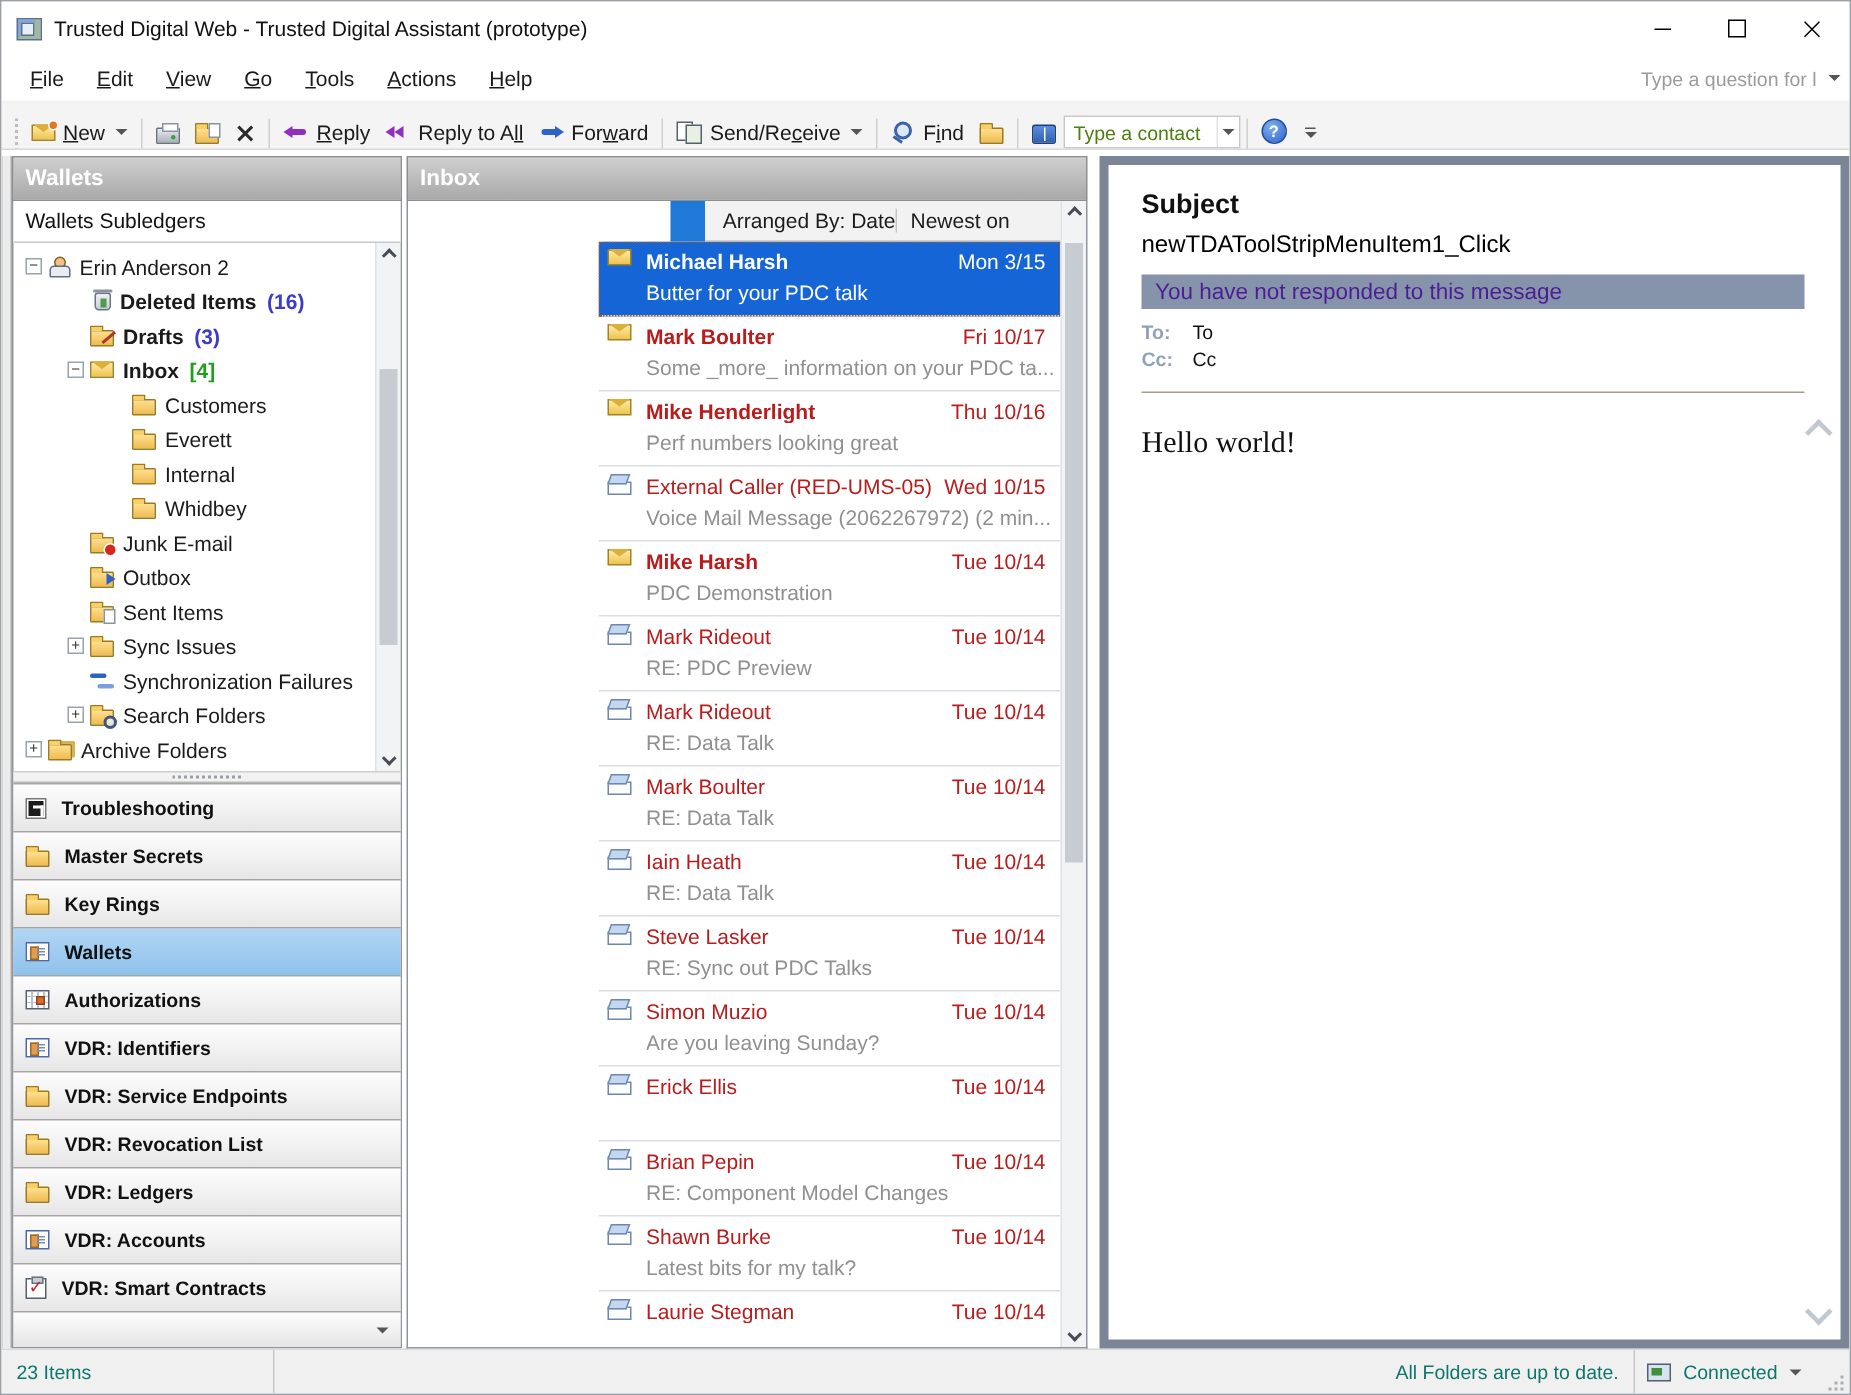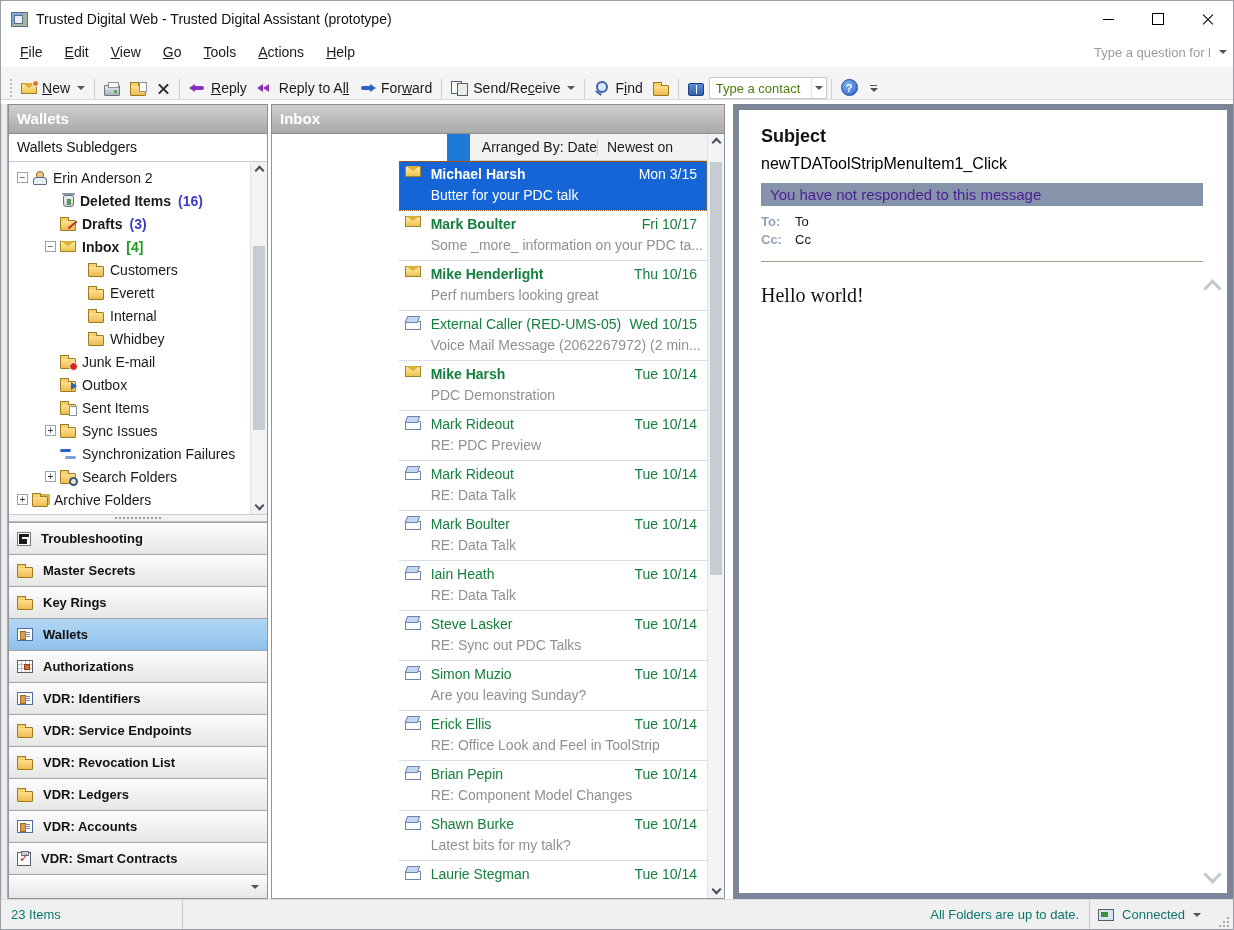--- a/index.html
+++ b/index.html
@@ -143,21 +143,21 @@
   
   .mid-panel { width:454px; display:flex; flex-direction:column; flex:none; min-height:0; }
   .list-box { flex:1; border:1px solid #8f959e; border-top:none; position:relative; background:#fff; padding-right:17px; overflow:hidden; min-height:0; display:flex; flex-direction:column;align-items:flex-end; }
   .colheader { height:27px; background:#f2f2f2; border-bottom:1px solid #d0d0d0; display:flex; align-items:center; font-size:14px; color:#1c1c1c; flex:none; }
   .blue-sq { width:23px; height:27px; background:#1e7ad6; margin-right:12px; flex:none; }
   .colheader .arr-by { flex:1; }
   .colheader .sort { width:110px; border-left:1px solid #c5c5c5; padding-left:9px; flex:none; }
   .emails { flex:1; overflow:hidden; }
   .email-row { height:50px; border-bottom:1px solid #dadee4; display:flex; padding:5px 4px 0 6px; gap:10px; }
   .email-row .elines { flex:1; min-width:0; }
-  .email-row .l1 { display:flex; font-size:14px; color:#15803d; }
+  .email-row .l1 { display:flex; font-size:14px; color:#b91c1c; }
   .email-row .sender { flex:1; min-width:0; overflow:hidden; white-space:nowrap; }
   .email-row.unread .sender { font-weight:bold; }
   .email-row .edate { flex:none; padding-right:6px; }
   .email-row .l2 { font-size:14px; color:#909090; margin-top:5px; white-space:nowrap; overflow:hidden; }
   .email-row.selected { background:var(--selected-email-bg,#1565d6); outline:1px dotted #a35f19; outline-offset:-1px; }
   .email-row.selected .l1,.email-row.selected .l2 { color:#fff; }
   .list-scroll { position:absolute; top:0; right:0; bottom:0; width:17px; background:#f1f3f5; border-left:1px solid #dfe2e6; }
   .list-thumb { position:absolute; left:2px; right:2px; top:28px; height:54%; background:#c7ccd2; }
 
   
@@ -546,21 +546,20 @@
                 <div class="l2">Are you leaving Sunday?</div>
               </div>
             </div>
             <div class="email-row">
               <span class="env-open"></span>
               <div class="elines">
                 <div class="l1">
                   <span class="sender">Erick Ellis</span>
                   <span class="edate">Tue 10/14</span>
                 </div>
-                <div class="l2">RE: Office Look and Feel in ToolStrip</div>
               </div>
             </div>
             <div class="email-row">
               <span class="env-open"></span>
               <div class="elines">
                 <div class="l1">
                   <span class="sender">Brian Pepin</span>
                   <span class="edate">Tue 10/14</span>
                 </div>
                 <div class="l2">RE: Component Model Changes</div>

